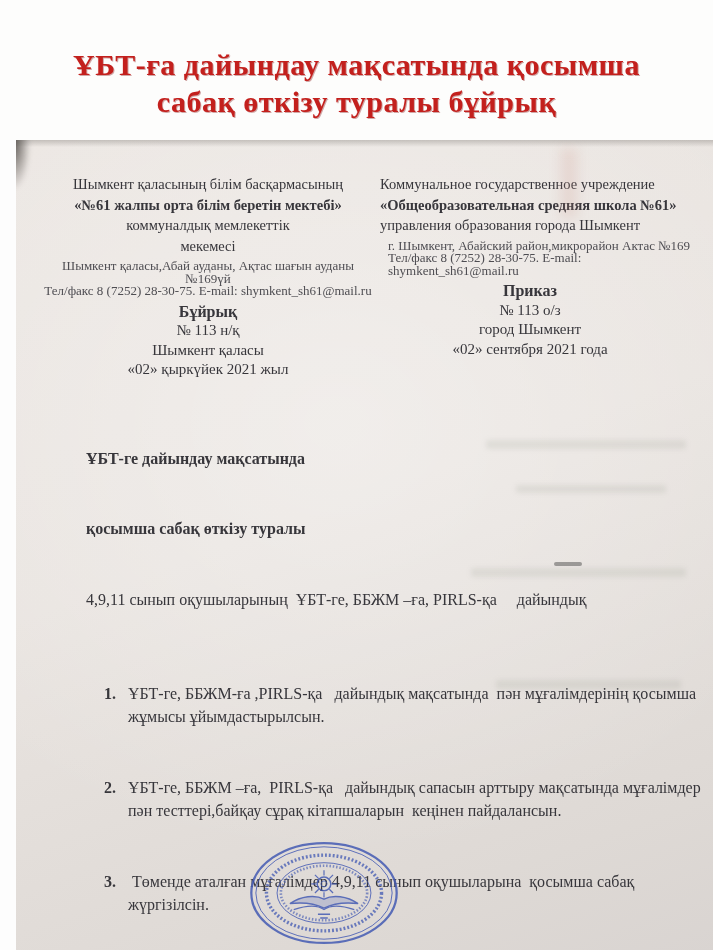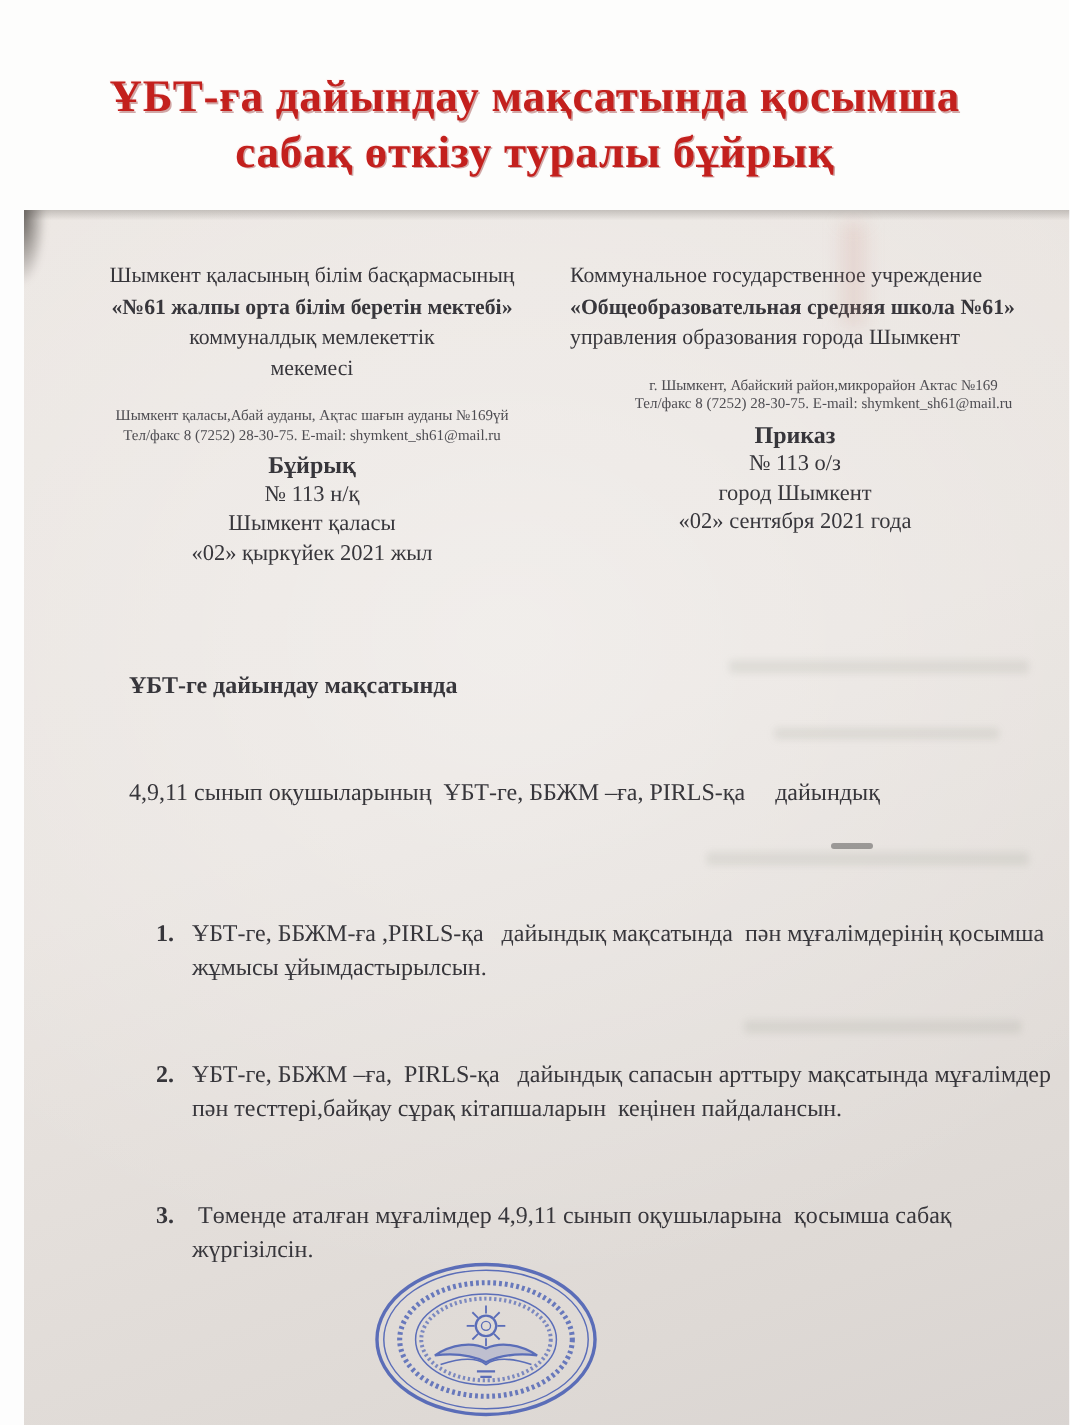--- a/index.html
+++ b/index.html
@@ -28,21 +28,21 @@
     background:radial-gradient(ellipse at 20% 15%, rgba(55,50,46,.75), rgba(55,50,46,0) 65%); filter:blur(2px); }
   .streak { position:absolute; top:8px; left:545px; width:16px; height:70px;
     background:rgba(205,150,140,.22); filter:blur(6px); }
   .bleed { position:absolute; background:rgba(115,122,104,.12); filter:blur(2.5px); border-radius:3px; }
   
   .cols { display:flex; padding:34px 14px 0 24px; }
   .col { font-size:14.5px; line-height:20.5px; }
   .col-kk { width:336px; text-align:center; }
   .col-ru { width:330px; margin-left:4px; text-align:left; }
   .bold { font-weight:bold; }
-  .addr { font-size:10px; line-height:12.5px; color:#4e4d52; margin-top:16px;text-align:center; }
+  .addr { font-size:13px; line-height:12.5px; color:#4e4d52; margin-top:4px; }
   .col-ru .addr { padding-left:8px; }
   .order-head { margin-top:4px; text-align:center; font-size:15px; line-height:19.5px; }
   .order-head .w { font-weight:bold; font-size:16px; }
   .col-ru .order-head { width:300px; }
   
   .body-txt { padding:20px 28px 0 70px; font-size:16px; line-height:23.5px; white-space:pre-wrap; }
   .subject { font-weight:bold; }
   .intro-bold { font-weight:bold; }
   .oitem { display:flex; padding-left:18px; }
   .oitem .num { font-weight:bold; width:24px; flex:0 0 24px; }
@@ -98,20 +98,21 @@
           <div class="w">Приказ</div>
           <div>№  113 о/з</div>
           <div>город Шымкент</div>
           <div>«02» сентября 2021 года</div>
         </div>
       </div>
     </div>
 
     <div class="body-txt">
       <div class="subject">ҰБТ-ге дайындау мақсатында</div>
+      <div class="subject">қосымша сабақ өткізу туралы</div>
       <div>4,9,11 сынып оқушыларының  ҰБТ-ге, ББЖМ –ға, PIRLS-қа     дайындық</div>
 
       <div class="oitem">
         <span class="num">1.</span>
         <span class="txt">ҰБТ-ге, ББЖМ-ға ,PIRLS-қа   дайындық мақсатында  пән мұғалімдерінің қосымша жұмысы ұйымдастырылсын.</span>
       </div>
       <div class="oitem">
         <span class="num">2.</span>
         <span class="txt">ҰБТ-ге, ББЖМ –ға,  PIRLS-қа   дайындық сапасын арттыру мақсатында мұғалімдер пән тесттері,байқау сұрақ кітапшаларын  кеңінен пайдалансын.</span>
       </div>

